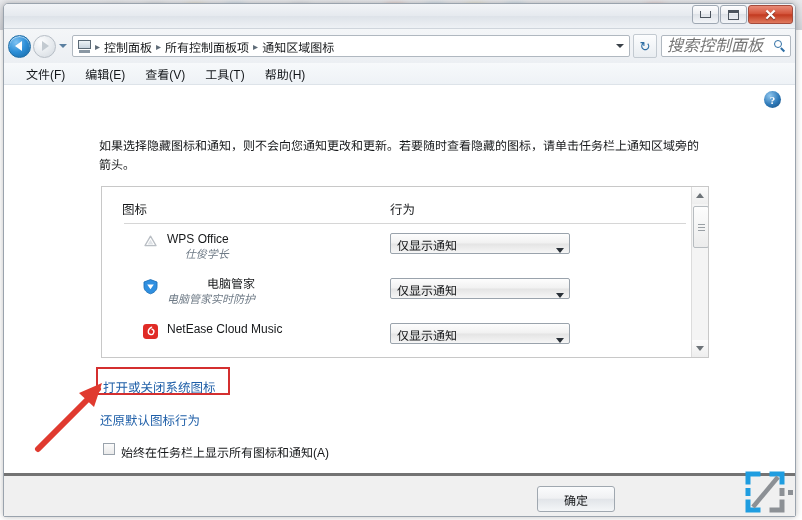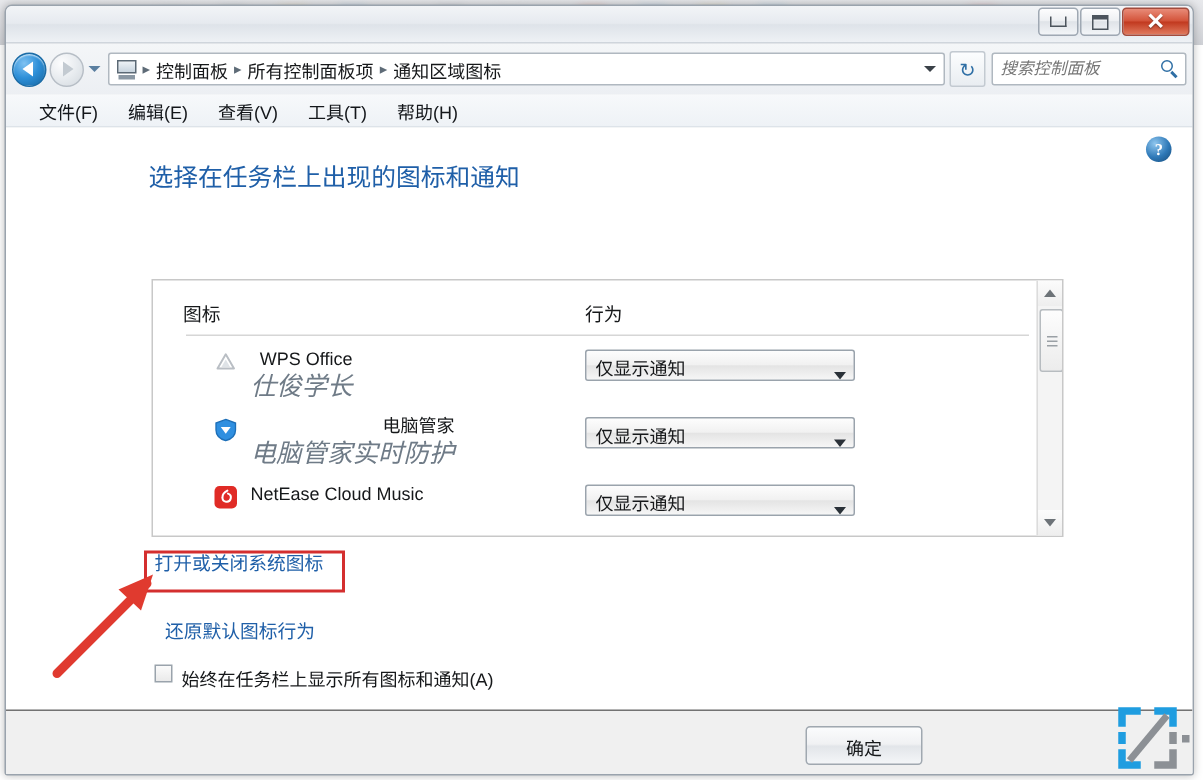--- a/index.html
+++ b/index.html
@@ -224,21 +224,21 @@
     display: flex;
     align-items: center;
     padding: 0 3px;
     box-sizing: border-box;
     flex: 0 0 auto;
   }
   #search-input {
     flex: 1 1 auto;
     border: none;
     outline: none;
-    font-size: 11px;
+    font-size: 16px;
     font-style: italic;
     color: #7c8894;
     font-family: "Liberation Sans", sans-serif;
     background: transparent;
     min-width: 0;
   }
   #search-icon {
     width: 13px; height: 13px;
     position: relative;
     flex: 0 0 auto;
@@ -371,21 +371,21 @@
   }
   .app-icon svg { display: block; }
   .app-text { min-width: 0; text-align: right; }
   .app-name {
     font-size: 12px;
     color: #16181a;
     line-height: 1.25;
     white-space: nowrap;
   }
   .app-sub {
-    font-size: 17px;
+    font-size: 11px;
     color: #6f7b87;
     font-style: italic;
     line-height: 1.3;
     white-space: nowrap;
   }
   .behavior-cell { padding-top: 1px; }
   .combo {
     width: 180px; height: 21px;
     border: 1px solid #9aa3ac;
     border-radius: 2px;
@@ -447,21 +447,21 @@
   .grip-lines { width: 7px; }
   .grip-lines div {
     height: 1px;
     background: #9aa0a5;
     margin: 2px 0;
   }
 
   
   #link-system-icons {
     position: absolute;
-    left: 99px; top: 280px;
+    left: 99px; top: 292px;
     font-size: 12.5px;
     color: #1f5fa8;
     cursor: pointer;
     white-space: nowrap;
   }
   #link-highlight-box {
     position: absolute;
     left: 92px; top: 282px;
     width: 134px; height: 28px;
     border: 2.5px solid #d42f2f;
@@ -469,21 +469,21 @@
     pointer-events: none;
   }
   #annotation-arrow {
     position: absolute;
     left: 28px; top: 296px;
     width: 80px; height: 72px;
     pointer-events: none;
   }
   #link-restore-defaults {
     position: absolute;
-    left: 106px; top: 325px;
+    left: 96px; top: 325px;
     font-size: 12.5px;
     color: #1f5fa8;
     cursor: pointer;
     white-space: nowrap;
   }
   #always-show-row {
     position: absolute;
     left: 99px; top: 358px;
     display: flex;
     align-items: flex-start;
@@ -503,21 +503,21 @@
     white-space: nowrap;
   }
 
   
   #footer {
     position: absolute;
     left: 0; bottom: 0;
     width: 100%;
     height: 45px;
     background: #f0f0f0;
-    border-top: 1px solid #737373;
+    border-top: 3px solid #737373;
     box-sizing: border-box;
   }
   #ok-button {
     position: absolute;
     right: 180px; top: 10px;
     width: 76px; height: 24px;
     border: 1px solid #a0a8b0;
     border-radius: 3px;
     background: linear-gradient(180deg,#fbfcfd 0%, #f0f1f3 46%, #e2e5e9 52%, #f4f6f8 100%);
     font-size: 12px;
@@ -632,21 +632,21 @@
     <div class="menu-item">编辑(E)</div>
     <div class="menu-item">查看(V)</div>
     <div class="menu-item">工具(T)</div>
     <div class="menu-item">帮助(H)</div>
   </div>
 
   <div id="content">
 
     <div id="help-icon">?</div>
 
-    <div id="page-title">选择在任务栏上出现的图标和通知</div>
+    <div id="page-description">如果选择隐藏图标和通知，则不会向您通知更改和更新。若要随时查看隐藏的图标，请单击任务栏上通知区域旁的箭头。</div>
 
     <div id="icon-list-box">
 
       <div id="list-header">
         <div class="col-icon-head">图标</div>
         <div class="col-behavior-head">行为</div>
       </div>
       <div id="header-rule"></div>
 
       <div class="list-row">

